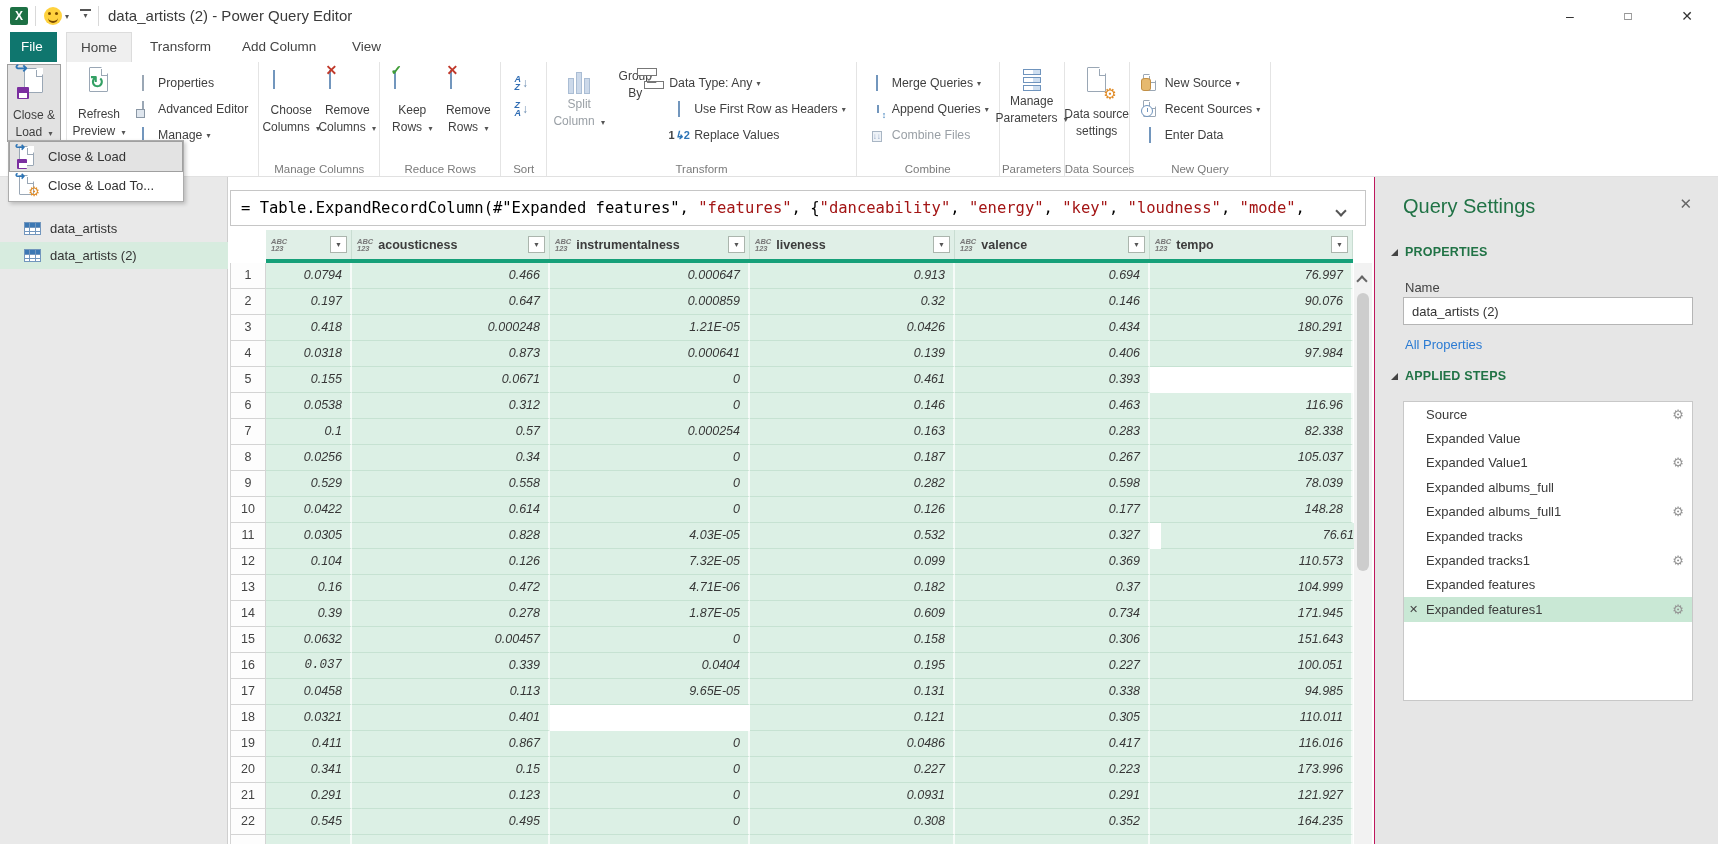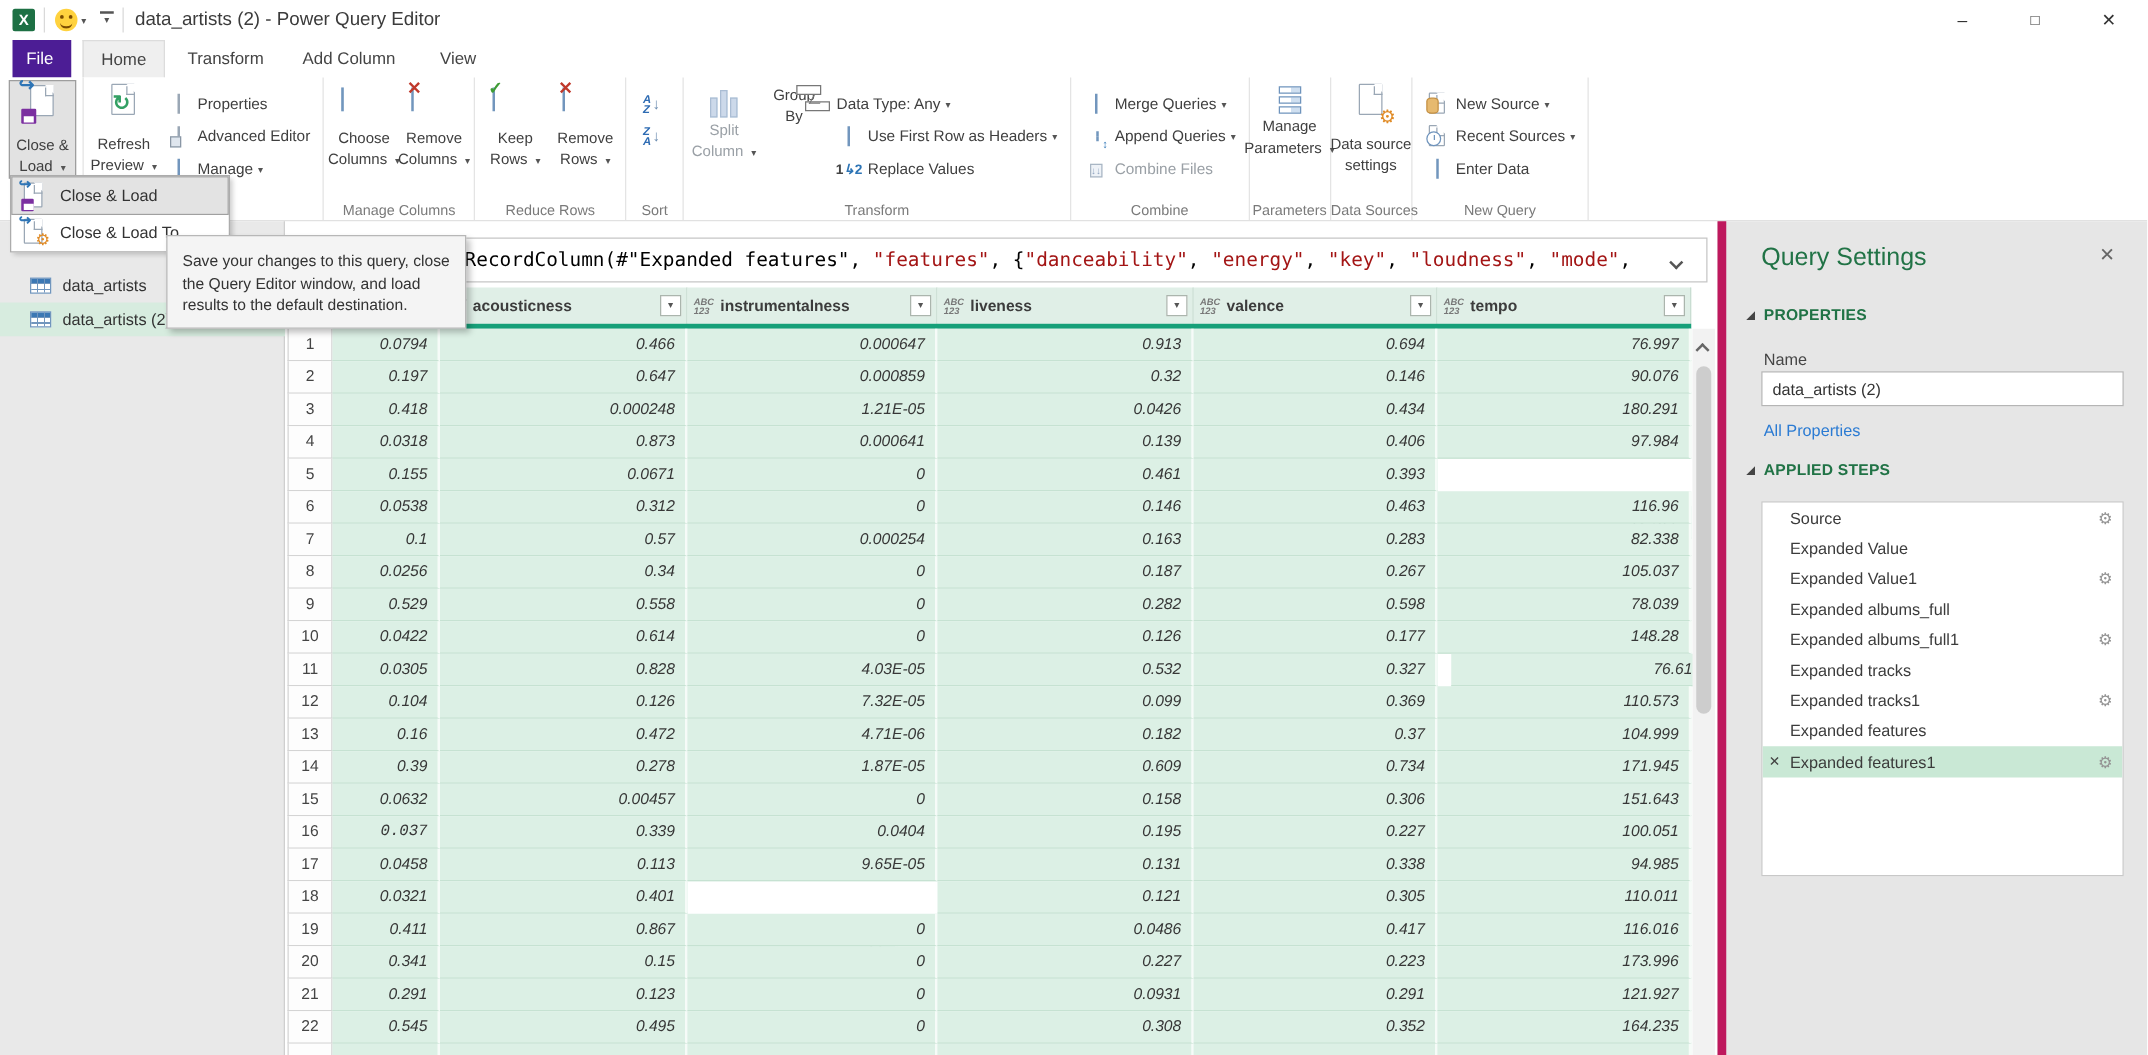--- a/index.html
+++ b/index.html
@@ -22,21 +22,21 @@
   .qat-ico i { display:block; height:2px; background:#555; margin-bottom:2px; }
   .qat-ico b { display:block; font-size:8px; line-height:6px; font-weight:normal; }
   .win-title { position:absolute; left:108px; top:7px; font-size:15px; color:#3b3b3b; white-space:nowrap; }
   .winbtn { position:absolute; top:4px; width:30px; height:24px; text-align:center; line-height:24px;
             font-size:14px; color:#333; cursor:default; }
   .winbtn.sq { font-size:12px; }
 
   
   .tabrow { position:absolute; left:0; top:32px; width:1718px; height:30px; background:#fff; }
   .tab { position:absolute; top:0; height:30px; line-height:30px; padding:0 14px; font-size:13.5px; color:#444; }
-  .tab.file { background:#4c1d95; color:#fff;padding-left:11px; }
+  .tab.file { background:#0f766e; color:#fff;padding-left:11px; }
   .tab.active { background:#efefef; border:1px solid #dcdcdc; border-bottom:none; }
   .rib-collapse { position:absolute; left:1672px; top:40px; width:12px; height:12px; }
   .chev-up { display:inline-block; width:8px; height:8px; border-top:2px solid #666; border-left:2px solid #666;
              transform:rotate(45deg); margin-top:4px; }
   .help-ico { position:absolute; left:1694px; top:38px; width:18px; height:18px; border-radius:50%;
               background:#2b7cd3; color:#fff; font-size:12px; font-weight:bold; text-align:center; line-height:18px; }
 
   
   .ribbon { position:absolute; left:0; top:62px; width:1718px; height:115px; background:#fff;
             border-bottom:1px solid #e1e1e1; display:flex; align-items:stretch; padding-left:2px; }
@@ -138,21 +138,21 @@
   .cell { position:absolute; height:26px; background:#dcf0e5; border-bottom:1px solid #c6e2d2;
           border-right:2px solid #f6fbf8; font-size:12.5px; font-style:italic; color:#373737;
           text-align:right; padding:5px 8px 0 0; white-space:nowrap; overflow:hidden; }
 
   
   .vscroll { position:absolute; left:1354px; top:263px; width:18px; height:581px; background:#f2f2f2; }
   .vs-arrow { position:absolute; left:4px; top:8px; }
   .vs-thumb { position:absolute; left:3px; top:30px; width:12px; height:278px; background:#cdcdcd; border-radius:6px; }
 
   
-  .panel { position:absolute; left:1374px; top:177px; width:344px; height:667px; background:#e6e6e6; border-left:7px solid #be185d; }
+  .panel { position:absolute; left:1374px; top:177px; width:344px; height:667px; background:#e6e6e6; border-left:1px solid #be185d; }
   .qs-title { position:absolute; left:28px; top:18px; font-size:20px; color:#217346; font-weight:400; }
   .qs-close { position:absolute; right:26px; top:18px; font-size:15px; color:#666; }
   .sec-head { position:absolute; left:16px; display:flex; align-items:center; font-size:12.5px; font-weight:bold; color:#217346; letter-spacing:.2px; }
   .tri { width:0; height:0; border-left:7px solid transparent; border-bottom:7px solid #444; margin-right:7px; }
   .qs-name-label { position:absolute; left:30px; top:103px; font-size:13px; color:#444; }
   .name-input { position:absolute; left:28px; top:120px; width:290px; height:28px; border:1px solid #b5b5b5;
                 background:#fff; font-family:"Liberation Sans",sans-serif; font-size:13px; color:#333; padding-left:8px; }
   .all-props { position:absolute; left:30px; top:160px; font-size:13px; color:#2b7bd3; }
   .steps-box { position:absolute; left:28px; top:224px; width:290px; height:300px; background:#fff; border:1px solid #c8c8c8; overflow:hidden; }
   .step { position:relative; height:24.4px; display:flex; align-items:center; padding-left:22px; font-size:13px; color:#3b3b3b; }
@@ -713,15 +713,14 @@
     <div class="menu-item">
       <span class="mico ico">
         <span class="doc"></span>
           <span class="arrblue">↪</span>
           <span class="gearo">⚙</span>
       </span>
       <span>Close &amp; Load To...</span>
     </div>
   </div>
 
-  <div class="tooltip">Save your changes to this query, close the Query Editor window, and load results to the default destination.</div>
 
 </div>
 
 </body></html>

